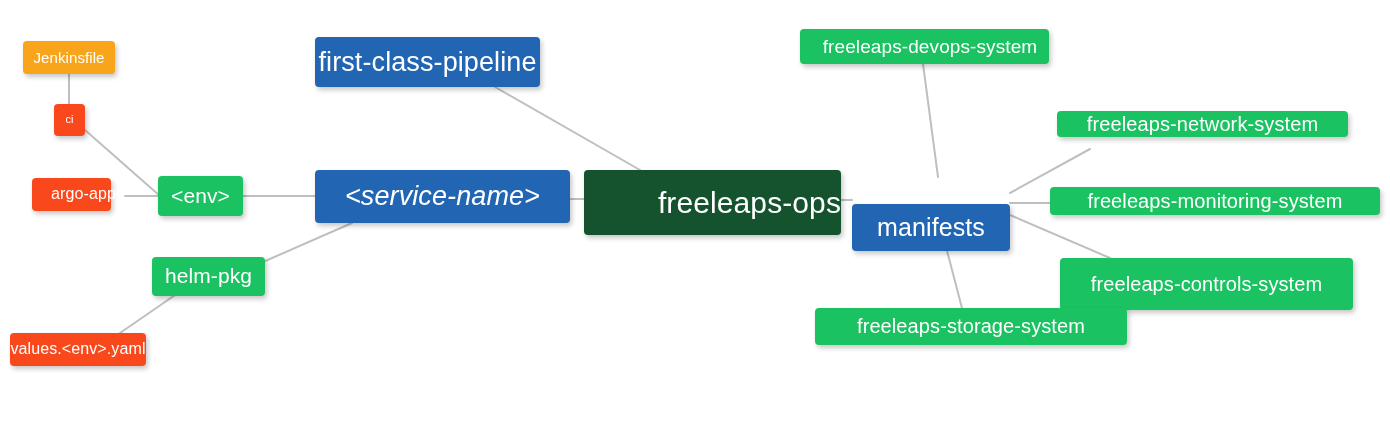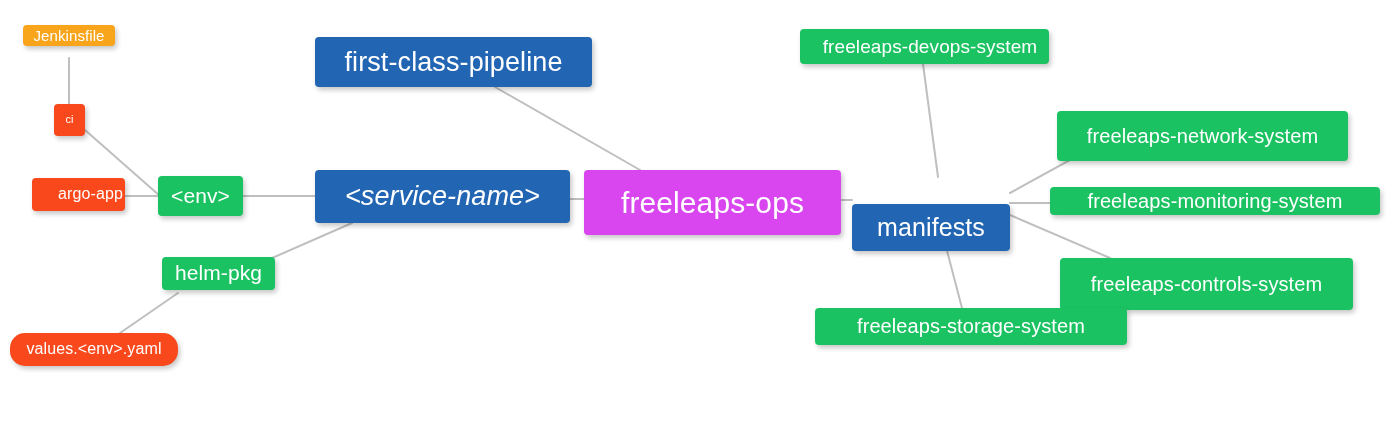--- a/index.html
+++ b/index.html
@@ -33,21 +33,21 @@
     align-items: center;
     justify-content: center;
     color: #ffffff;
     border-radius: 4px;
     white-space: nowrap;
     line-height: 1.05;
     box-shadow: 2px 3px 5px rgba(0,0,0,0.22);
     text-align: center;
     letter-spacing: 0.1px;
   }
-  .n-root   { background: #d946ef; }
+  .n-root   { background: #14532d; justify-content: flex-end; }
   .n-blue   { background: #2265b3; }
   .n-green  { background: #1bc262; }
   .n-orange { background: #f9a51b; }
   .n-red    { background: #f9481b; }
 </style>
 </head>
 <body>
 
 <div id="canvas">
   <svg id="edges" viewBox="0 0 1390 421">
@@ -60,54 +60,54 @@
       <line x1="495" y1="87" x2="640" y2="170" stroke="#bfbfbf" stroke-width="2" stroke-linecap="round"></line>
       <line x1="570" y1="199" x2="584" y2="199" stroke="#bfbfbf" stroke-width="2" stroke-linecap="round"></line>
       <line x1="841" y1="200" x2="852" y2="200" stroke="#bfbfbf" stroke-width="2" stroke-linecap="round"></line>
       <line x1="938" y1="177" x2="923" y2="64" stroke="#bfbfbf" stroke-width="2" stroke-linecap="round"></line>
       <line x1="1010" y1="193" x2="1090" y2="149" stroke="#bfbfbf" stroke-width="2" stroke-linecap="round"></line>
       <line x1="1010" y1="203" x2="1050" y2="203" stroke="#bfbfbf" stroke-width="2" stroke-linecap="round"></line>
       <line x1="1010" y1="215" x2="1110" y2="258" stroke="#bfbfbf" stroke-width="2" stroke-linecap="round"></line>
       <line x1="940" y1="224" x2="962" y2="308" stroke="#bfbfbf" stroke-width="2" stroke-linecap="round"></line>
     </svg>
   <div id="nodes">
-      <div class="node n-orange" style="left: 23px; top: 25px; width: 92px; height: 21px; font-size: 15px;">
+      <div class="node n-orange" style="left: 23px; top: 41px; width: 92px; height: 33px; font-size: 15px;">
         <span>Jenkinsfile</span>
       </div>
       <div class="node n-red" style="left: 54px; top: 104px; width: 31px; height: 32px; font-size: 11px;">
         <span>ci</span>
       </div>
-      <div class="node n-red" style="left: 32px; top: 178px; width: 93px; height: 33px; font-size: 16px; padding-left: 24px;">
+      <div class="node n-red" style="left: 32px; top: 178px; width: 79px; height: 33px; font-size: 16px; padding-left: 24px;">
         <span>argo-app</span>
       </div>
       <div class="node n-green" style="left: 158px; top: 176px; width: 85px; height: 40px; font-size: 21px;">
         <span>&lt;env&gt;</span>
       </div>
-      <div class="node n-green" style="left: 162px; top: 257px; width: 113px; height: 33px; font-size: 21px;">
+      <div class="node n-green" style="left: 152px; top: 257px; width: 113px; height: 39px; font-size: 21px;">
         <span>helm-pkg</span>
       </div>
-      <div class="node n-red" style="left: 10px; top: 333px; width: 168px; height: 33px; font-size: 16px; border-radius: 15px;">
+      <div class="node n-red" style="left: 10px; top: 333px; width: 136px; height: 33px; font-size: 16px;">
         <span>values.&lt;env&gt;.yaml</span>
       </div>
-      <div class="node n-blue" style="left: 315px; top: 37px; width: 277px; height: 50px; font-size: 27px; text-align: right;">
+      <div class="node n-blue" style="left: 315px; top: 37px; width: 225px; height: 50px; font-size: 27px; text-align: right;">
         <span>first-class-pipeline</span>
       </div>
       <div class="node n-blue" style="left: 315px; top: 170px; width: 255px; height: 53px; font-size: 27px; font-style: italic;">
         <span>&lt;service-name&gt;</span>
       </div>
       <div class="node n-root" style="left: 584px; top: 170px; width: 257px; height: 65px; font-size: 30px;">
         <span>freeleaps-ops</span>
       </div>
       <div class="node n-blue" style="left: 852px; top: 177px; width: 158px; height: 47px; font-size: 25px; margin-top: 27px;">
         <span>manifests</span>
       </div>
       <div class="node n-green" style="left: 800px; top: 29px; width: 249px; height: 35px; font-size: 19px; padding-left: 11px;">
         <span>freeleaps-devops-system</span>
       </div>
-      <div class="node n-green" style="left: 1057px; top: 111px; width: 291px; height: 50px; font-size: 20px; text-align: right;">
+      <div class="node n-green" style="left: 1057px; top: 111px; width: 291px; height: 26px; font-size: 20px; text-align: right;">
         <span>freeleaps-network-system</span>
       </div>
       <div class="node n-green" style="left: 1050px; top: 187px; width: 330px; height: 28px; font-size: 20px;">
         <span>freeleaps-monitoring-system</span>
       </div>
       <div class="node n-green" style="left: 1060px; top: 258px; width: 293px; height: 52px; font-size: 20px;">
         <span>freeleaps-controls-system</span>
       </div>
       <div class="node n-green" style="left: 815px; top: 308px; width: 312px; height: 37px; font-size: 20px;">
         <span>freeleaps-storage-system</span>

